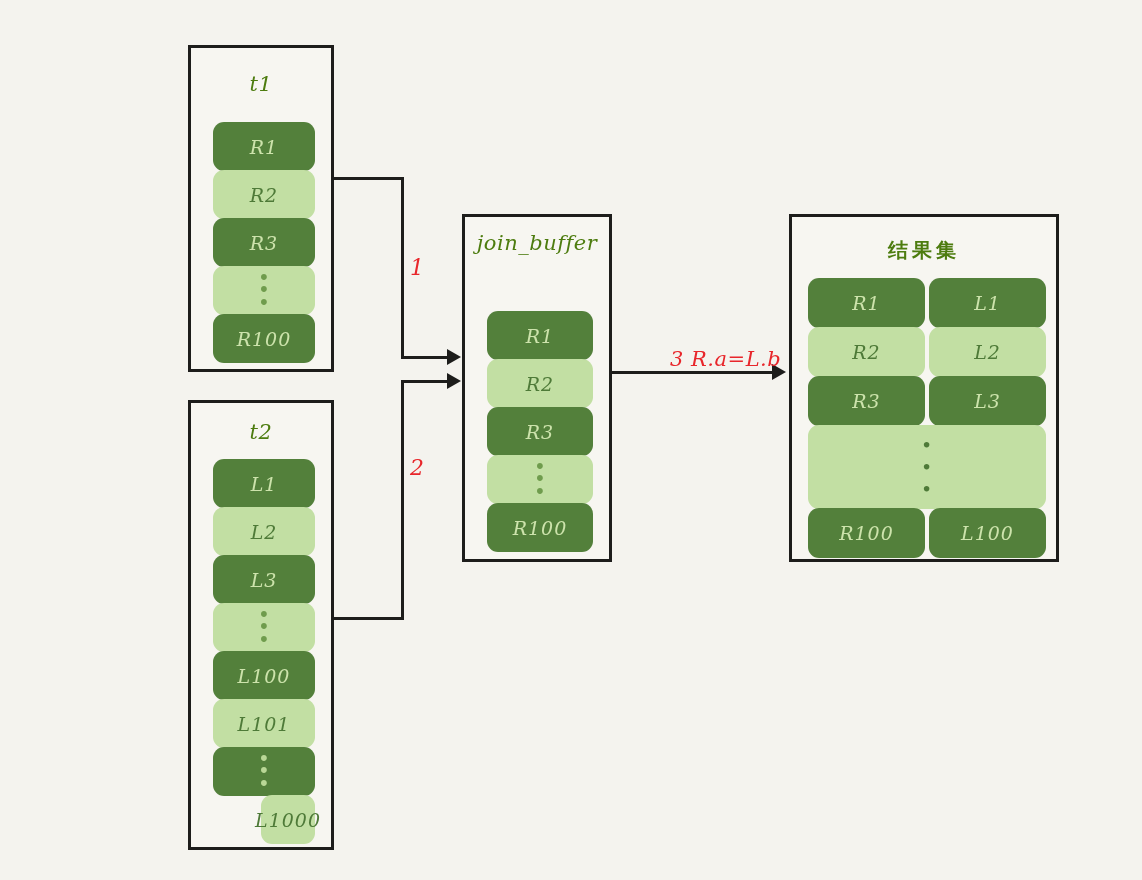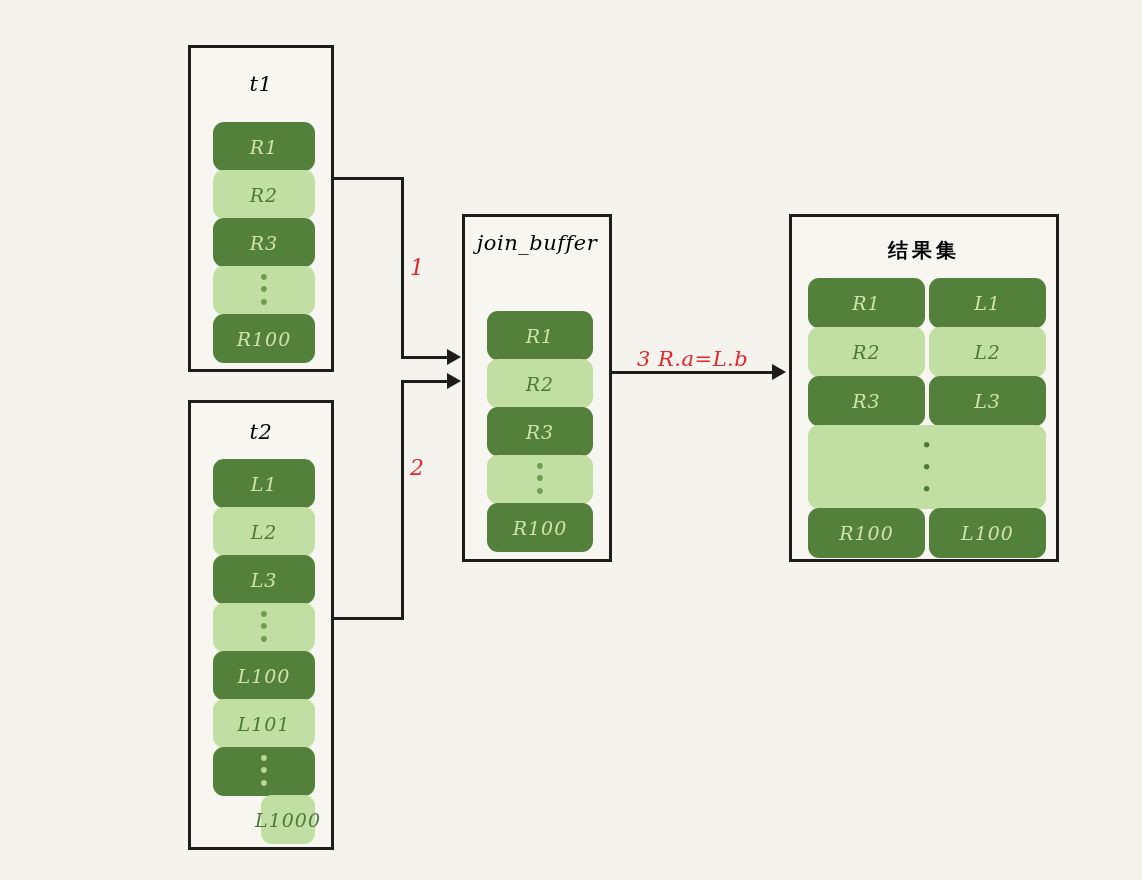--- a/index.html
+++ b/index.html
@@ -23,21 +23,21 @@
     position: absolute;
     background: #f7f6f1;
     border: 3px solid #1d1d1b;
     box-sizing: border-box;
   }
   .tbox-title {
     position: absolute;
     left: 0;
     right: 0;
     text-align: center;
-    color: #000000;
+    color: #4d7c0f;
     font-family: "DejaVu Serif", serif;
     font-style: italic;
     font-size: 21px;
     letter-spacing: 0.5px;
     white-space: nowrap;
   }
   .tbox-title.cjk {
     font-family: "DejaVu Sans", sans-serif;
     font-weight: bold;
     font-style: normal;
@@ -243,15 +243,15 @@
   <div class="note big" style="left:410px; top:255px;">1</div>
 
   <div class="hline" style="left:334px; top:617px; width:70px;"></div>
   <div class="vline" style="left:401px; top:380px; height:240px;"></div>
   <div class="hline" style="left:401px; top:380px; width:48px;"></div>
   <div class="arrowhead" style="left:447px; top:373px;"></div>
   <div class="note big" style="left:410px; top:455px;">2</div>
 
   <div class="hline" style="left:612px; top:371px; width:162px;"></div>
   <div class="arrowhead" style="left:772px; top:364px;"></div>
-  <div class="note" style="left:637px; top:347px;text-align:center;">3  R.a=L.b</div>
+  <div class="note" style="left:670px; top:347px;text-align:center;">3  R.a=L.b</div>
 
 </div>
 
 </body></html>

